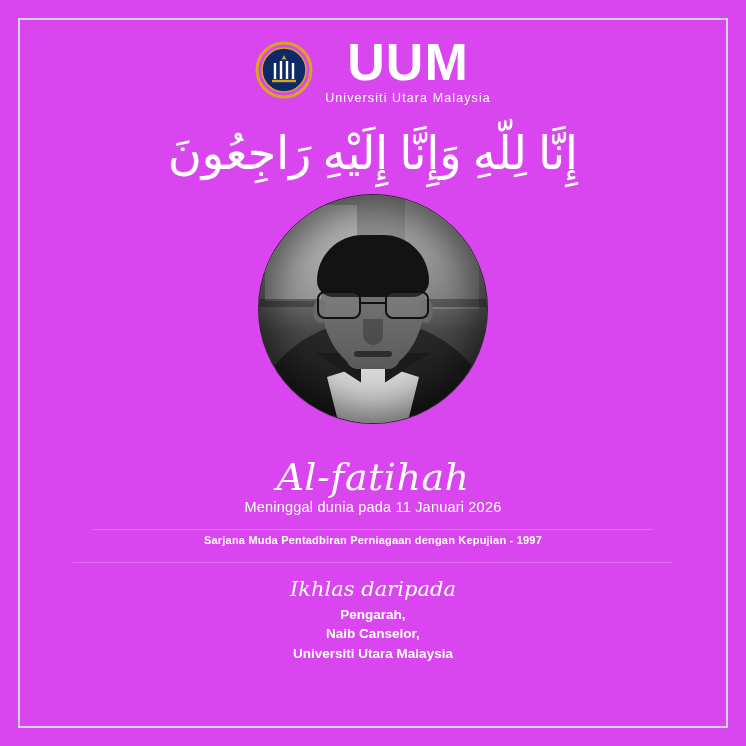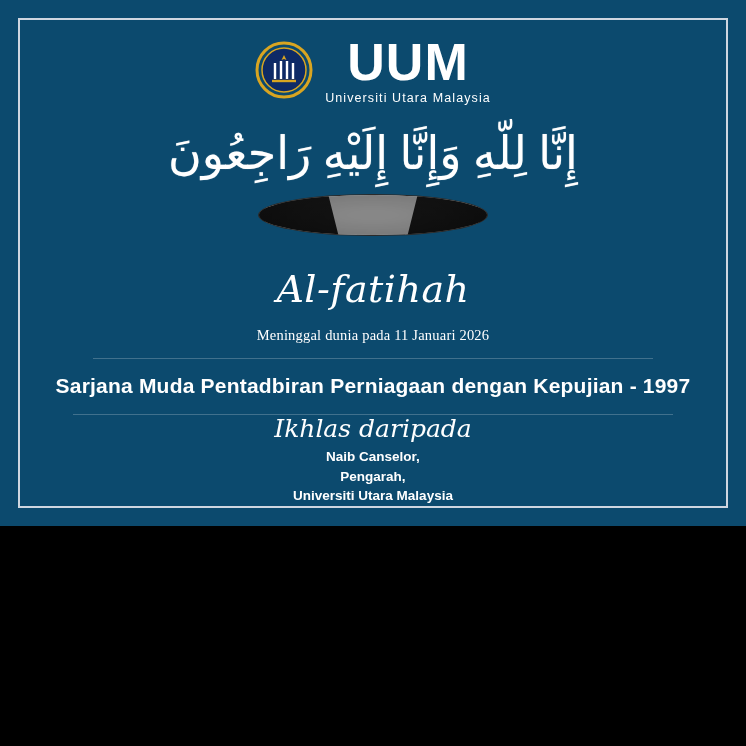--- a/index.html
+++ b/index.html
@@ -9,22 +9,22 @@
   }
   body {
     width: 746px;
     height: 746px;
     font-family: "Liberation Sans", sans-serif;
     overflow: hidden;
   }
   .poster {
     position: relative;
     width: 746px;
-    height: 526px;
-    background: #0c4a6e;
+    height: 746px;
+    background: #d946ef;
     box-sizing: border-box;
   }
   
   .inner-frame {
     position: absolute;
     left: 18px;
     top: 18px;
     right: 18px;
     bottom: 18px;
     border: 2px solid #cfd6e0;
@@ -280,52 +280,52 @@
   }
   .name {
     margin-top: 12px;
     color: #ffffff;
     font-family: "Liberation Sans", sans-serif;
     font-weight: bold;
     font-size: 30px;
     letter-spacing: 1.2px;
   }
   .death-date {
-    margin-top: 16px;
-    color: #ffffff;
-    font-family: Liberation Serif, serif;
+    color: #ffffff;
+    font-family: Liberation Sans, sans-serif;
     font-size: 14.5px;
     letter-spacing: .2px;
   }
   .divider {
     margin-top: 14px;
     width: 560px;
     height: 1px;
     background: rgba(255,255,255,.22);
   }
   .qualification {
-    margin-top: 16px;
+    margin-top: 4px;
     color: #ffffff;
     font-family: "Liberation Sans", sans-serif;
     font-weight: bold;
-    font-size: 21px;
+    font-size: 11px;
     letter-spacing: .2px;
     text-align: right;
   }
   .divider2 {
     margin-top: 16px;
     width: 600px;
     height: 1px;
     background: rgba(255,255,255,.22);
   }
   .ikhlas {
+    margin-top: 14px;
     color: #ffffff;
     font-family: "DejaVu Serif", serif;
     font-style: italic;
-    font-size: 25px;
+    font-size: 21px;
   }
   .signoff {
     margin-top: 4px;
     color: #ffffff;
     font-family: "Liberation Sans", sans-serif;
     font-weight: bold;
     font-size: 13.5px;
     line-height: 1.45;
     text-align: center;
   }
@@ -386,19 +386,19 @@
 
     <div class="alfatihah">Al-fatihah</div>
     <div class="death-date">Meninggal dunia pada 11 Januari 2026</div>
 
     <div class="divider"></div>
     <div class="qualification">Sarjana Muda Pentadbiran Perniagaan dengan Kepujian - 1997</div>
     <div class="divider2"></div>
 
     <div class="ikhlas">Ikhlas daripada</div>
     <div class="signoff">
+      <div>Pengarah,</div>
       <div>Naib Canselor,</div>
-      <div>Pengarah,</div>
       <div>Universiti Utara Malaysia</div>
     </div>
 
   </div>
 </div>
 
 </body></html>

